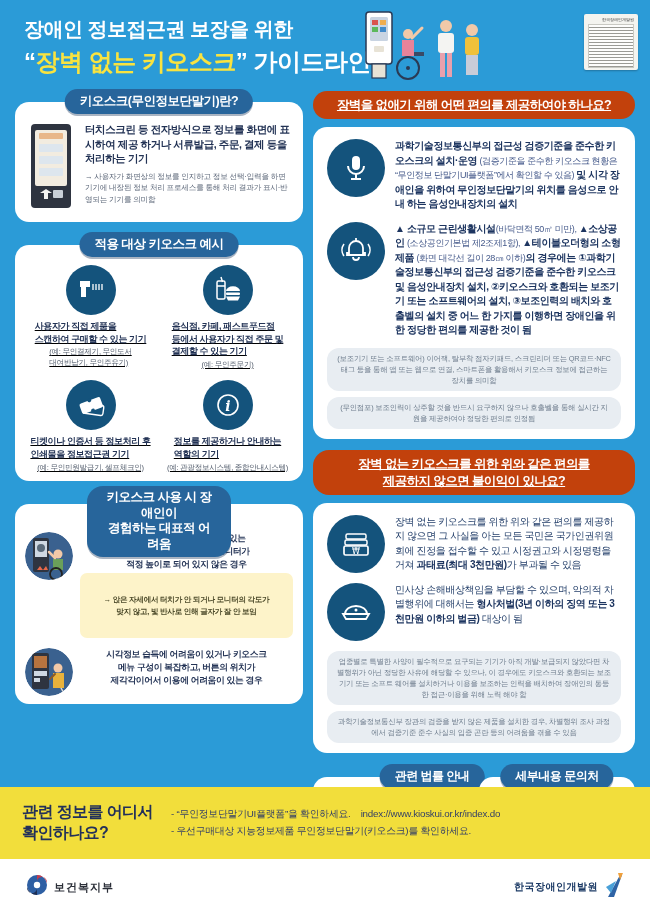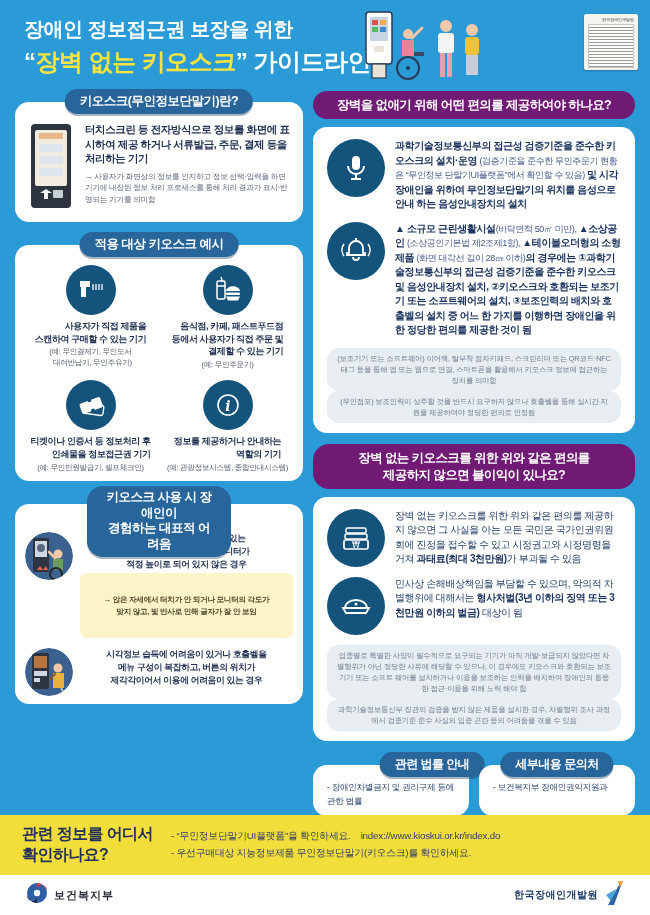--- a/index.html
+++ b/index.html
@@ -41,58 +41,58 @@
   .c2-badgewrap { display:flex; justify-content:center; margin-top:6px; }
   .c2-badge { position:relative; background:#27508b; border:2px solid #4a7ab5; border-radius:10px; padding:5px 16px 7px 26px; text-align:center; }
   .c2-badge-top { color:#dfe9f6; font-size:7.5px; letter-spacing:-0.2px; }
   .c2-badge-main { color:#f5c844; font-size:14px; font-weight:bold; letter-spacing:-0.5px; margin-top:1px; }
   .c2-wheel { position:absolute; left:-16px; top:-12px; width:34px; height:34px; background:#f1c13b; border-radius:50%;
               display:flex; align-items:center; justify-content:center; font-size:17px; color:#233355; }
   .c2-body { margin-top:10px; text-align:center; font-size:11px; font-weight:bold; color:#233355; line-height:1.5; letter-spacing:-0.4px; }
 
   
   .c3-grid { display:grid; grid-template-columns:1fr 1fr; row-gap:10px; column-gap:6px; padding-top:4px; }
-  .c3-item { display:flex; flex-direction:column; align-items:center; text-align:right; }
+  .c3-item { display:flex; flex-direction:column; align-items:center; text-align:left;text-decoration:underline; }
   .icirc { width:50px; height:50px; border-radius:50%; background:#14537c; display:flex; align-items:center; justify-content:center; flex:none; }
   .c3-text { margin-top:5px; font-size:9px; font-weight:bold; color:#233355; line-height:1.4; letter-spacing:-0.4px; }
   .c3-ex { margin-top:2px; font-size:7.6px; color:#555f6e; line-height:1.4; letter-spacing:-0.3px; }
 
   
   .c4-item { display:flex; gap:7px; align-items:flex-start; margin-top:6px; }
   .c4-item + .c4-item { margin-top:10px; }
   .c4-illu { width:48px; height:48px; border-radius:50%; flex:none; overflow:hidden; }
   .c4-right { flex:1; text-align:center; }
   .c4-text { font-size:8.8px; font-weight:bold; color:#233355; line-height:1.45; letter-spacing:-0.35px; }
   .c4-note { margin-top:3px; background:#fdf3c9; border-radius:7px; padding:21px 6px; font-size:7.6px; font-weight:bold; color:#4c4a2a; line-height:1.5; letter-spacing:-0.3px; }
 
   
-  .rband { background:#701a75; border-radius:16px; color:#fff; font-weight:bold; text-align:center;
-           font-size:12.5px; letter-spacing:-0.6px; padding:6px 6px; line-height:1.3; flex:none; }
+  .rband { background:#c2410c; border-radius:16px; color:#fff; font-weight:bold; text-align:center;
+           font-size:12.5px; letter-spacing:-0.6px; padding:6px 6px; line-height:1.3; flex:none;text-decoration:underline; }
   .rcard { margin-top:8px; margin-bottom:11px; padding:12px 14px 10px; }
   .r-item { display:flex; gap:10px; align-items:flex-start; margin-bottom:10px; }
   .icirc-lg { width:58px; height:58px; border-radius:50%; background:#14537c; display:flex; align-items:center; justify-content:center; flex:none; }
   .r-text { flex:1; font-size:10px; line-height:1.45; color:#25406b; letter-spacing:-0.4px; }
   .r-text .b { font-weight:bold; color:#1d3560; }
   .r-text .n { font-size:9px; color:#44598a; }
-  .note { background:#e8edf2; border-radius:12px; padding:5px 10px; font-size:7.4px; color:#6d7c8c; text-align:center; line-height:1.5; letter-spacing:-0.2px; }
+  .note { background:#e8edf2; border-radius:12px; padding:5px 10px; font-size:7.4px; color:#6d7c8c; text-align:center; line-height:1.5; letter-spacing:-0.2px; margin-top:6px; }
 
   .rrow { display:flex; gap:10px; }
   .rrow .mini { flex:1; position:relative; margin-top:13px; padding:16px 10px 8px 14px; }
   .mini-list { font-size:8.6px; color:#27426e; line-height:1.55; letter-spacing:-0.3px; }
   .mini-list div::before { content:"- "; }
 
   
-  .banner { height:60px; background:#f2de3b; flex:none; display:flex; align-items:center; padding:0 22px; gap:18px; }
+  .banner { height:72px; background:#f2de3b; flex:none; display:flex; align-items:center; padding:0 22px; gap:18px; }
   .banner-title { font-size:16px; font-weight:bold; color:#22305a; line-height:1.3; letter-spacing:-0.6px; flex:none; }
   .banner-items { font-size:9.8px; color:#333f66; line-height:1.7; letter-spacing:-0.2px; }
   .banner-items .row::before { content:"-  "; }
   .banner-url { margin-left:10px; }
 
   
-  .footer { height:40px; background:#ffffff; flex:none; display:flex; align-items:center; justify-content:space-between; padding:0 26px; }
+  .footer { height:56px; background:#ffffff; flex:none; display:flex; align-items:center; justify-content:space-between; padding:0 26px; }
   .logo { display:flex; align-items:center; gap:6px; }
   .logo-text { font-size:11px; font-weight:bold; color:#2b2f38; letter-spacing:1px; }
   .logo-text-r { font-size:10px; font-weight:bold; color:#1d3b66; letter-spacing:0.5px; }
 </style>
 </head>
 <body>
 
 <div class="poster">
 
   <div class="header">
@@ -263,21 +263,21 @@
               <rect x="9" y="8" width="13" height="12" fill="#b8743f"></rect>
               <rect x="9" y="23" width="13" height="5" fill="#cfd8e2"></rect>
               <rect x="9" y="30" width="6" height="4" fill="#cfd8e2"></rect>
               <circle cx="33" cy="20" r="4.5" fill="#f2c9a8"></circle>
               <path d="M28 25 L39 25 L39 40 L28 40 Z" fill="#e8b23c"></path>
               <path d="M30 26 L25 31" stroke="#8a5a2a" stroke-width="2" stroke-linecap="round"></path>
               <line x1="36" y1="40" x2="40" y2="47" stroke="#ddd" stroke-width="1.5"></line>
             </svg>
           </div>
           <div class="c4-right">
-            <div class="c4-text pre">시각정보 습득에 어려움이 있거나 호출벨을
+            <div class="c4-text pre">시각정보 습득에 어려움이 있거나 키오스크
 메뉴 구성이 복잡하고, 버튼의 위치가
 제각각이어서 이용에 어려움이 있는 경우</div>
 
           </div>
         </div>
       </div>
     </div>
 
     <div class="col-right">
 
@@ -285,21 +285,21 @@
       <div class="card rcard">
         <div class="r-item">
           <div class="icirc-lg">
             <svg width="32" height="32" viewBox="0 0 32 32">
               <rect x="12" y="4" width="8" height="14" rx="4" fill="#ffffff"></rect>
               <path d="M8 14 a8 8 0 0 0 16 0" fill="none" stroke="#ffffff" stroke-width="2"></path>
               <line x1="16" y1="22" x2="16" y2="27" stroke="#ffffff" stroke-width="2"></line>
               <line x1="11" y1="27" x2="21" y2="27" stroke="#ffffff" stroke-width="2"></line>
             </svg>
           </div>
-          <div class="r-text"><span class="b">과학기술정보통신부의 접근성 검증기준을 준수한 키오스크의 설치·운영 </span><span class="n">(검증기준을 준수한 무인주문기 현황은 “무인정보 단말기UI플랫폼”에서 확인할 수 있음) </span><span class="b">및 시각 장애인을 위하여 무인정보단말기의 위치를 음성으로 안내 하는 음성안내장치의 설치</span></div>
+          <div class="r-text"><span class="b">과학기술정보통신부의 접근성 검증기준을 준수한 키오스크의 설치·운영 </span><span class="n">(검증기준을 준수한 키오스크 현황은 “무인정보 단말기UI플랫폼”에서 확인할 수 있음) </span><span class="b">및 시각 장애인을 위하여 무인정보단말기의 위치를 음성으로 안내 하는 음성안내장치의 설치</span></div>
         </div>
         <div class="r-item">
           <div class="icirc-lg">
             <svg width="34" height="34" viewBox="0 0 34 34">
               <path d="M17 7 a7 7 0 0 1 7 7 v5 h2 v2 H8 v-2 h2 v-5 a7 7 0 0 1 7 -7 Z" fill="none" stroke="#ffffff" stroke-width="1.8"></path>
               <line x1="17" y1="4" x2="17" y2="7" stroke="#ffffff" stroke-width="1.8"></line>
               <path d="M14 23 a3 3 0 0 0 6 0" fill="none" stroke="#ffffff" stroke-width="1.8"></path>
               <path d="M5 10 a10 10 0 0 0 0 12" fill="none" stroke="#ffffff" stroke-width="1.6"></path>
               <path d="M29 10 a10 10 0 0 1 0 12" fill="none" stroke="#ffffff" stroke-width="1.6"></path>
             </svg>

